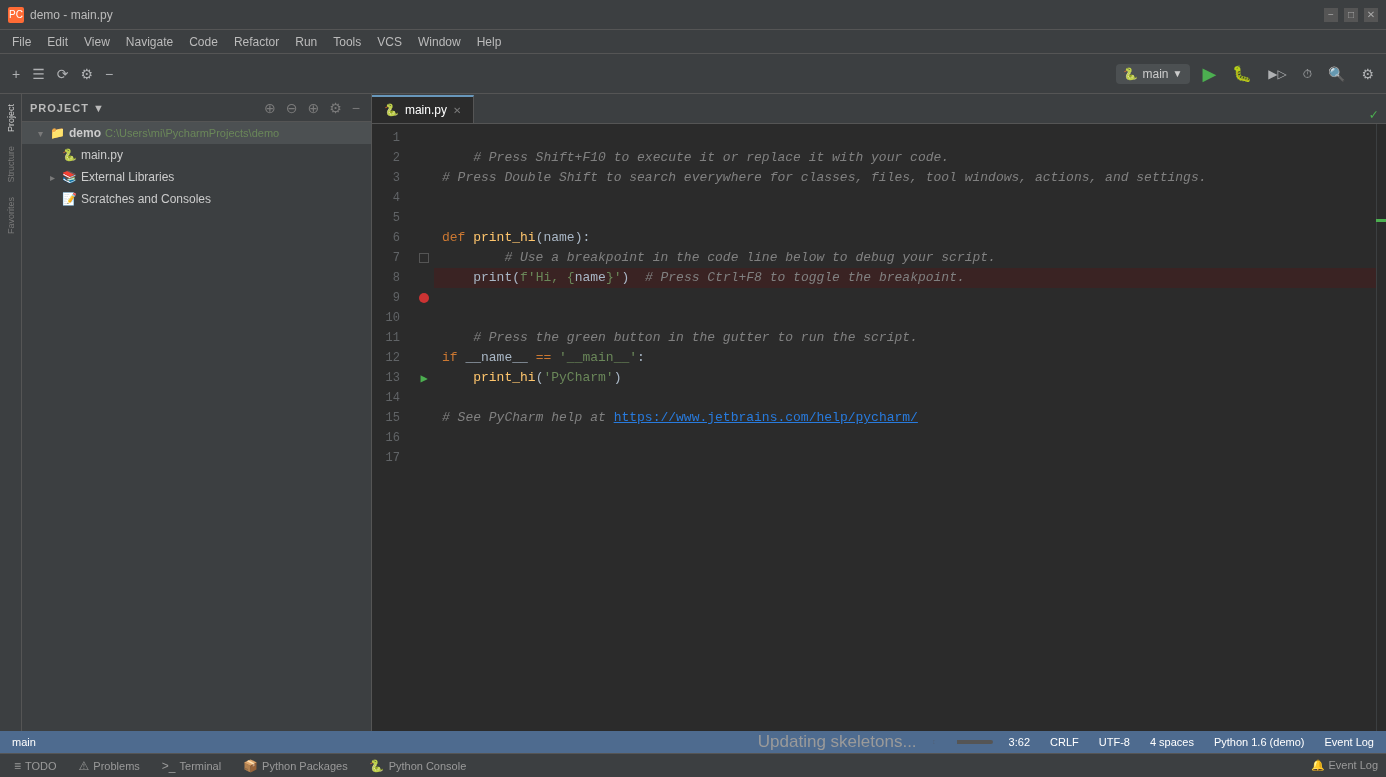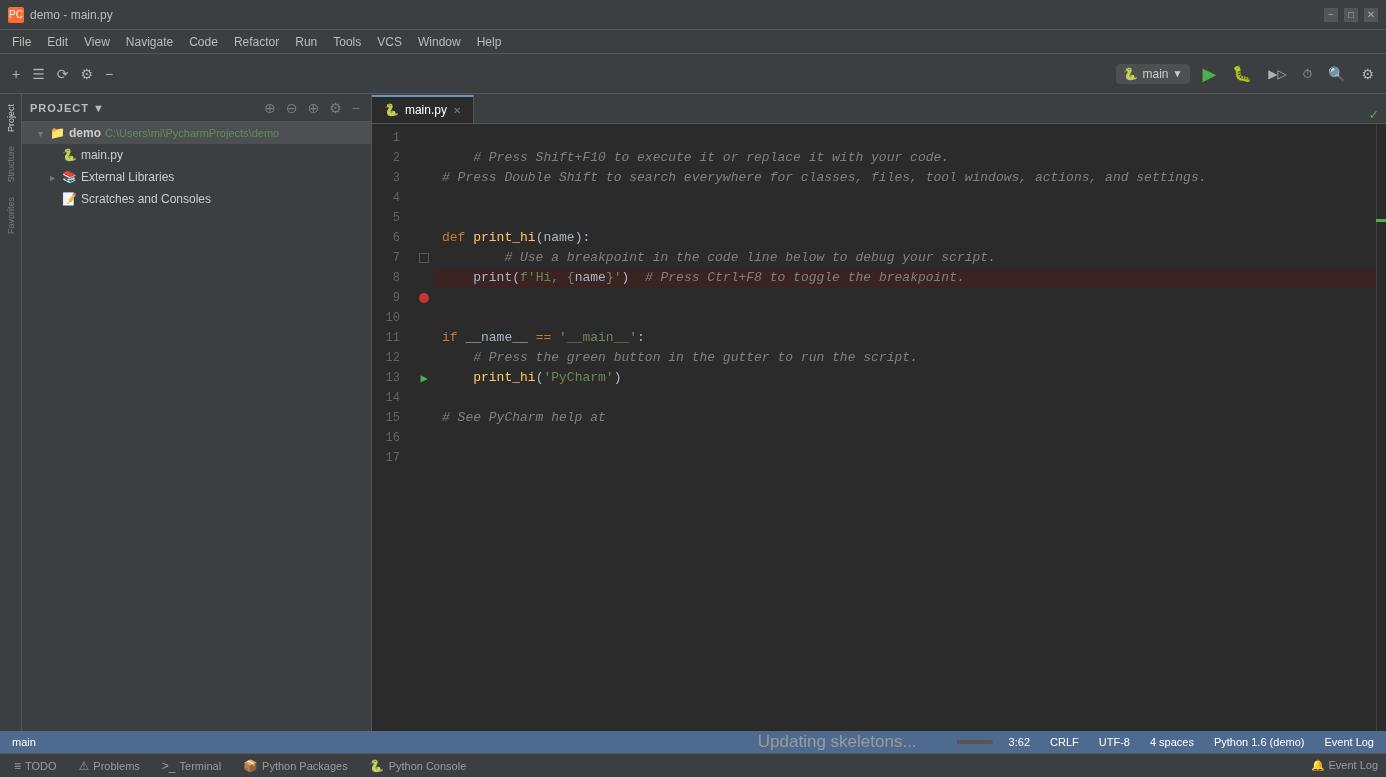--- a/index.html
+++ b/index.html
@@ -598,25 +598,25 @@
         <div class="code-line"></div>
         <div class="code-line"><span class="c-comment">    # Press Shift+F10 to execute it or replace it with your code.</span></div>
         <div class="code-line"><span class="c-comment"># Press Double Shift to search everywhere for classes, files, tool windows, actions, and settings.</span></div>
         <div class="code-line"></div>
         <div class="code-line"></div>
         <div class="code-line"><span class="c-keyword">def </span><span class="c-function">print_hi</span><span>(</span><span class="c-param">name</span><span>):</span></div>
         <div class="code-line"><span class="c-comment">        # Use a breakpoint in the code line below to debug your script.</span></div>
         <div class="code-line highlighted"><span>    </span><span class="c-builtin">print</span><span>(</span><span class="c-fstring">f'Hi, {</span><span class="c-param">name</span><span class="c-fstring">}'</span><span>)  </span><span class="c-comment"># Press Ctrl+F8 to toggle the breakpoint.</span></div>
         <div class="code-line"></div>
         <div class="code-line"></div>
+        <div class="code-line"><span class="c-comment">    # Press the green button in the gutter to run the script.</span></div>
         <div class="code-line"><span class="c-keyword">if </span><span class="c-dunder">__name__</span><span class="c-keyword"> == </span><span class="c-string">'__main__'</span><span>:</span></div>
-        <div class="code-line"><span class="c-comment">    # Press the green button in the gutter to run the script.</span></div>
         <div class="code-line"><span>    </span><span class="c-function">print_hi</span><span>(</span><span class="c-string">'PyCharm'</span><span>)</span></div>
         <div class="code-line"></div>
-        <div class="code-line"><span class="c-comment"># See PyCharm help at </span></div>
+        <div class="code-line"><span class="c-comment"># See PyCharm help at </span><span class="c-link">https://www.jetbrains.com/help/pycharm/</span></div>
         <div class="code-line"></div>
       </div>
 
       <div id="right-gutter">
         <div class="right-gutter-mark" style="top: 95px;"></div>
       </div>
     </div>
   </div>
 
 </div>

